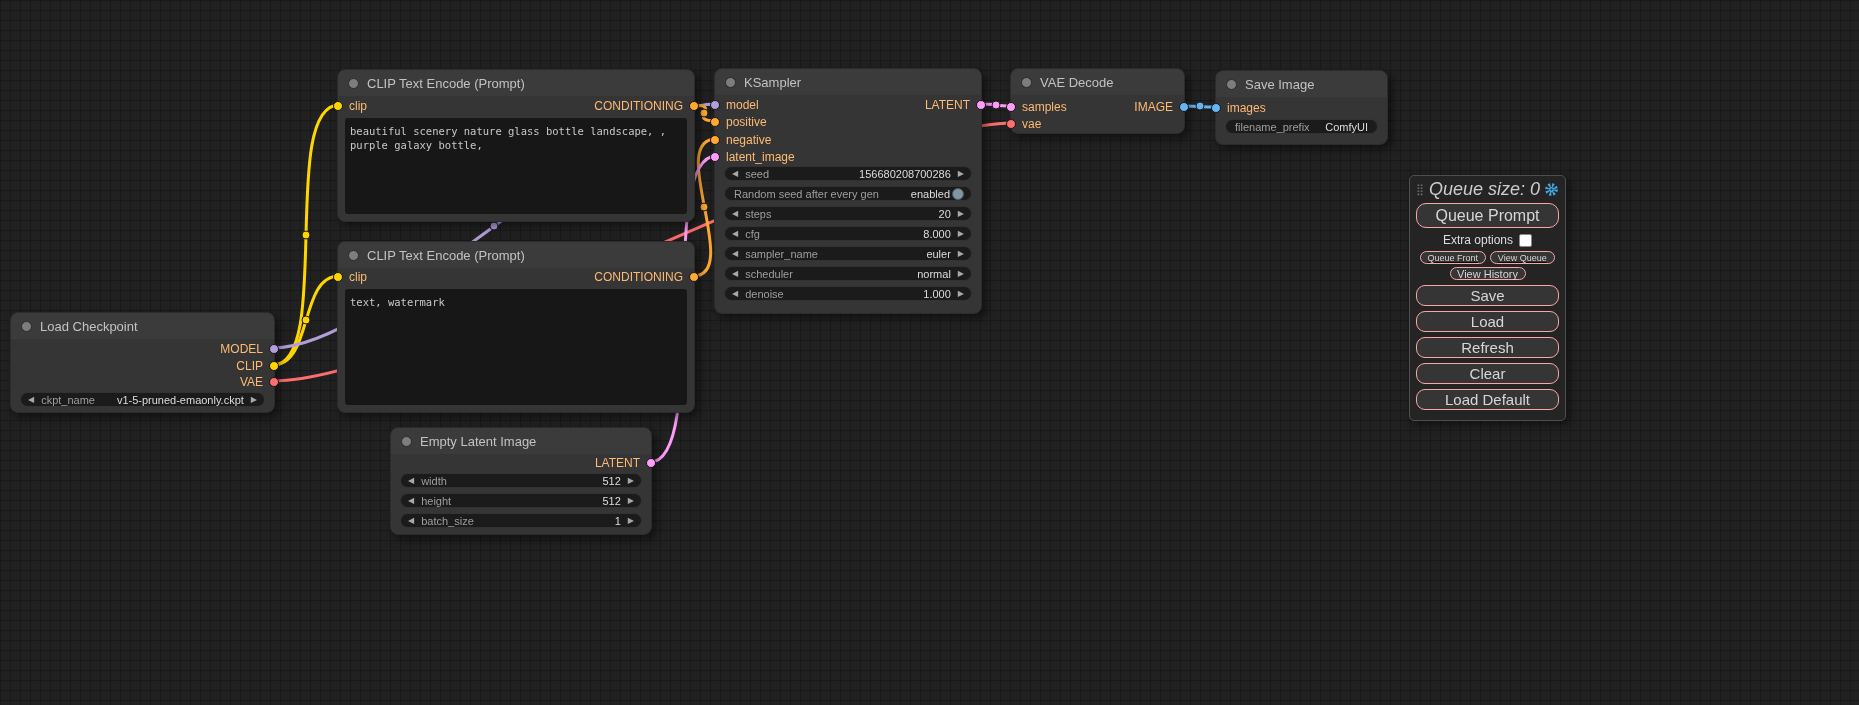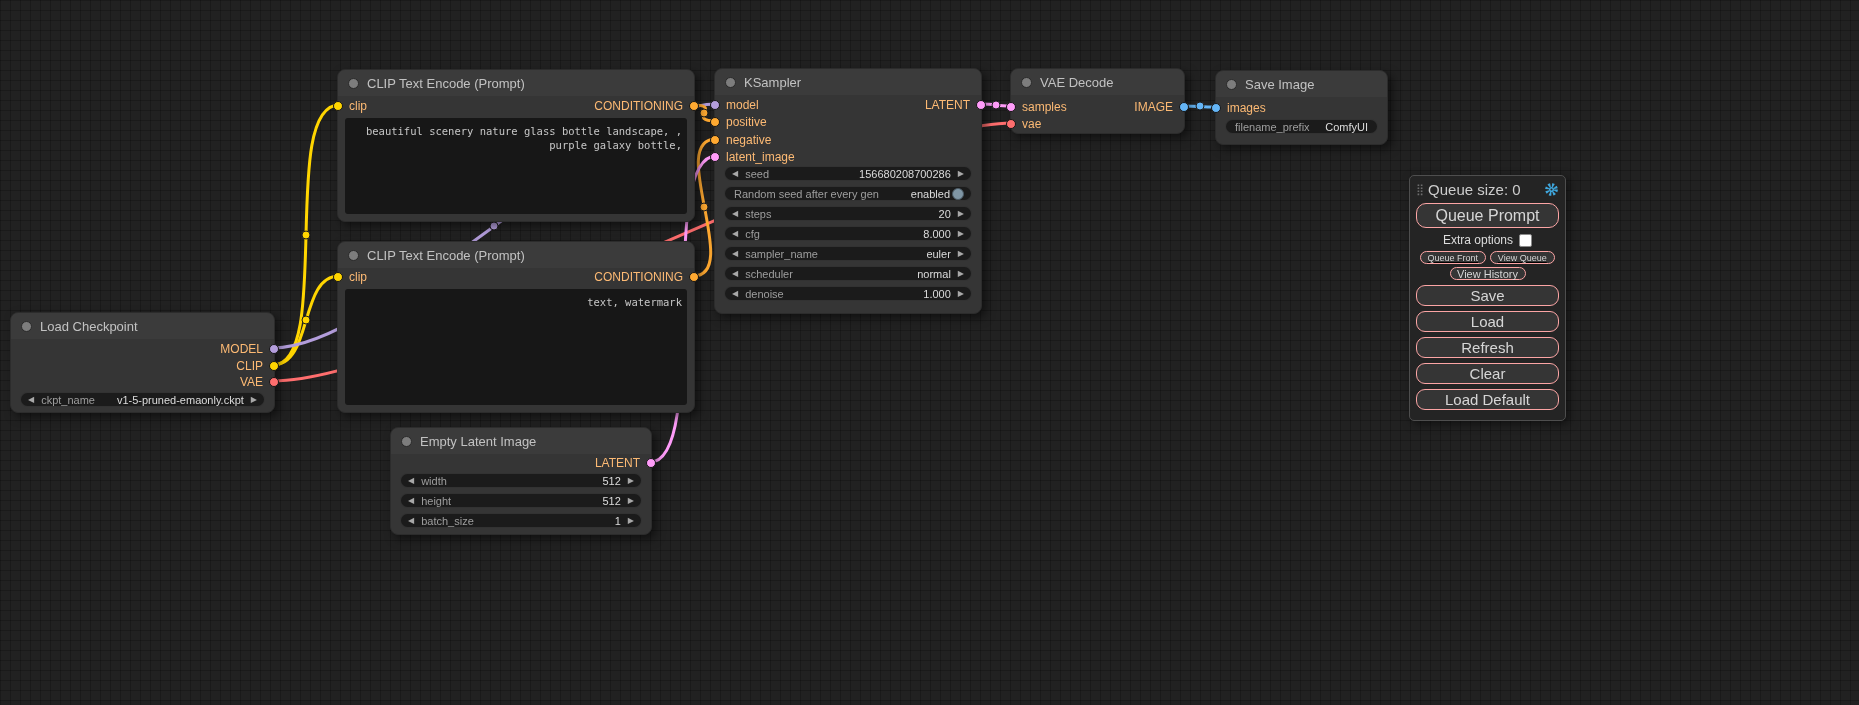--- a/index.html
+++ b/index.html
@@ -6,21 +6,21 @@
   #canvas{position:relative;width:1859px;height:705px;overflow:hidden;
     background-color:#212121;
     background-image:
       linear-gradient(rgba(0,0,0,0.22) 1px, transparent 1px),
       linear-gradient(90deg, rgba(0,0,0,0.22) 1px, transparent 1px);
     background-size:10px 10px;}
   #wires{position:absolute;left:0;top:0;z-index:1;pointer-events:none;}
   #wires path{fill:none;stroke-width:3;stroke-linecap:round;}
 
   .node{position:absolute;z-index:2;background:#353535;border-radius:8px;
-    box-shadow:4px 4px 10px rgba(0,0,0,.5);border:1px solid #2c2c2c;box-sizing:border-box;text-align:right;}
+    box-shadow:4px 4px 10px rgba(0,0,0,.5);border:1px solid #2c2c2c;box-sizing:border-box;}
   .ntitle{height:26px;background:#3b3b3b;border-radius:7px 7px 0 0;display:flex;align-items:center;
     padding:0 10px;gap:8px;}
   .ndot{width:9px;height:9px;border-radius:50%;background:#7d7d7d;border:1px solid #2a2a2a;flex:none;}
   .ntext{color:#c2c2c2;font-size:13px;white-space:nowrap;}
 
   .port{position:absolute;height:14px;display:flex;align-items:center;gap:6px;z-index:3;}
   .port.in{left:-5px;}
   .port.out{right:-5px;}
   .plabel{color:#fdba74;font-size:12px;white-space:nowrap;}
   .pdot{width:10px;height:10px;border-radius:50%;border:1px solid #161616;box-sizing:border-box;flex:none;}
@@ -41,21 +41,21 @@
   .tarea{position:absolute;left:7px;right:7px;background:#171717;border-radius:3px;
     color:#c7c7c7;font-family:"DejaVu Sans Mono",monospace;font-size:10.5px;line-height:1.35;
     padding:6px 5px;box-sizing:border-box;white-space:pre-wrap;overflow:hidden;}
 
   
   #qpanel{position:absolute;left:1409px;top:175px;width:157px;height:246px;z-index:4;
     background:#242424;border:1px solid #4e4e4e;border-radius:5px;box-shadow:3px 3px 10px rgba(0,0,0,.5);
     box-sizing:border-box;display:flex;flex-direction:column;}
   .qhead{height:22px;display:flex;align-items:center;padding:2px 6px 0 6px;gap:4px;}
   .drag{color:#6d6d6d;font-size:11px;flex:none;cursor:grab;}
-  .qsize{flex:1;text-align:left;color:#cccccc;font-size:15px;}
+  .qsize{flex:1;text-align:right;color:#cccccc;font-size:18px;font-style:italic;}
   .gear{flex:none;width:15px;height:15px;cursor:pointer;}
   button{font-family:"Liberation Sans",sans-serif;background:#353535;border:1px solid #fca5a5;
     color:#d6d6d6;border-radius:10px;cursor:pointer;}
   .btn-big{margin:3px 6px 2px 6px;height:25px;font-size:16px;}
   .extra{display:flex;align-items:center;justify-content:center;gap:6px;height:18px;margin:1px 0;}
   .exlabel{color:#dddddd;font-size:12px;}
   .checkbox{width:11px;height:11px;background:#ffffff;border:1px solid #8a8a8a;border-radius:2px;cursor:pointer;}
   .btn-srow{display:flex;gap:4px;margin:1px 10px;text-decoration:underline;}
   .btn-small{flex:1;height:13px;font-size:9px;padding:0;border-radius:7px;}
   .btn-hist{display:block;width:76px;height:13px;font-size:11px;padding:0;border-radius:7px;margin:2px auto;}

